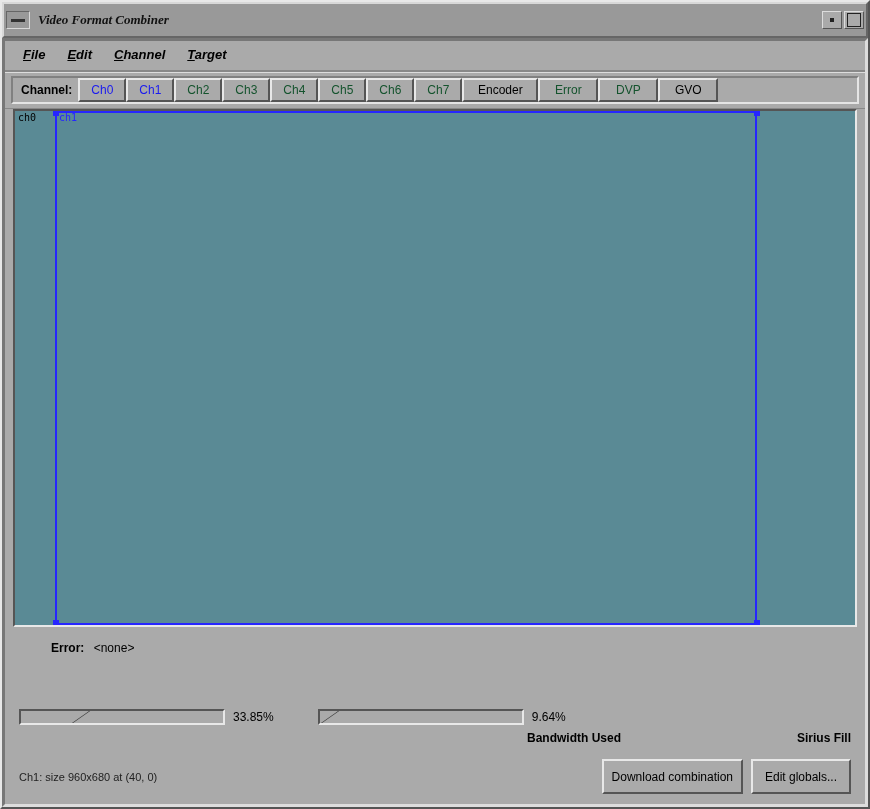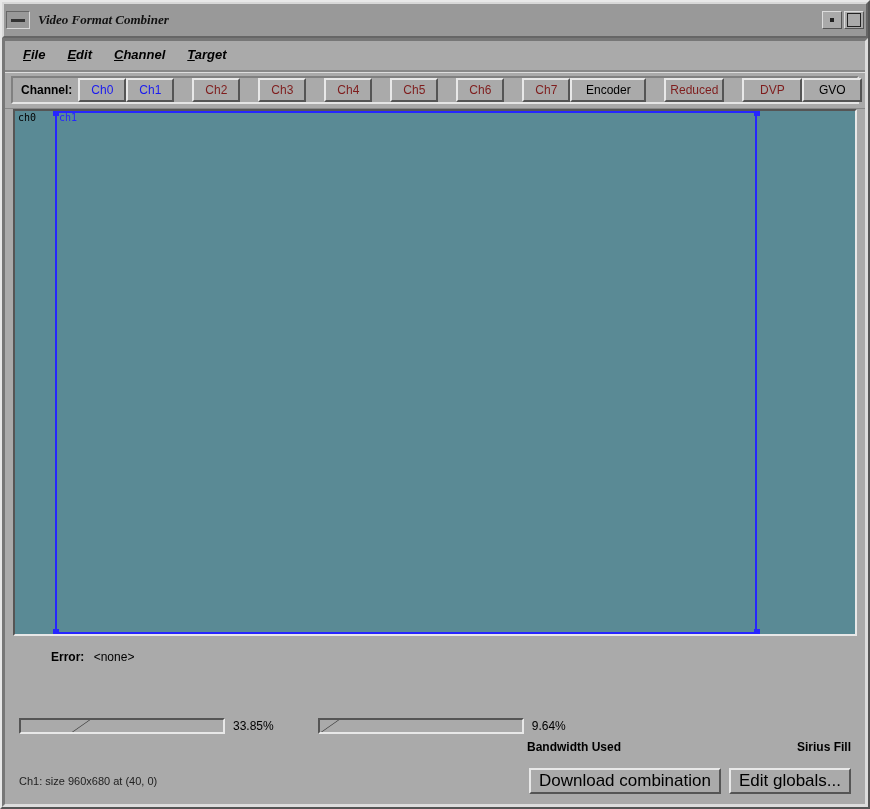--- a/index.html
+++ b/index.html
@@ -110,21 +110,21 @@
     min-width: 48px;
     padding: 0 8px;
     border: 2px solid;
     border-color: #e8e8e8 #555 #555 #e8e8e8;
     background:#aaa;
     font-size: 12px;
     display:flex;align-items:center;justify-content:center;
     cursor:pointer;
   }
   .btn.active { color:#1a1af0; }
-  .btn.disabled { color:#7f1d1d; cursor:default;margin-left:18px; }
+  .btn.disabled { color:#14532d; cursor:default; }
   .btn.wide { min-width: 60px;}
   .btn.wider { min-width: 76px;}
 
   .canvas-wrap {
     flex:1;
     padding: 0 8px 4px 8px;
   }
   .canvas {
     position: relative;
     width: 100%;
@@ -182,21 +182,21 @@
     transform-origin: top right;
   }
   .meter-val { font-size:12px;}
   .labels-row { display:flex; gap:176px; margin-top:-4px;justify-content:flex-end;}
   .mlabel { font-weight:bold; font-size:12px;}
 
   .footer {
     display:flex; align-items:center; padding-top:4px;
   }
   .status { flex:1; font-size:11px; color:#222;}
-  .footer .btn { font-size: 17px; height:26px;}
+  .footer .btn { font-size: 12px; height:35px;}
 </style>
 </head>
 <body>
 
 <div class="window">
   <div class="titlebar">
     <div class="sysmenu"></div>
     <div class="title">Video Format Combiner</div>
     <div class="minbox"></div>
     <div class="maxbox"></div>
@@ -216,21 +216,21 @@
         <span class="tb-label">Channel:</span>
         <div class="btn active">Ch0</div>
         <div class="btn active">Ch1</div>
         <div class="btn disabled">Ch2</div>
         <div class="btn disabled">Ch3</div>
         <div class="btn disabled">Ch4</div>
         <div class="btn disabled">Ch5</div>
         <div class="btn disabled">Ch6</div>
         <div class="btn disabled">Ch7</div>
         <div class="btn wider">Encoder</div>
-        <div class="btn disabled wide">Reduced</div>
+        <div class="btn disabled wide">Error</div>
         <div class="btn disabled wide">DVP</div>
         <div class="btn wide">GVO</div>
       </div>
     </div>
 
     <div class="canvas-wrap">
       <div class="canvas">
         <div class="ch0rect"></div>
         <div class="ch1rect"></div>
         <div class="chlabel c0">ch0</div>

